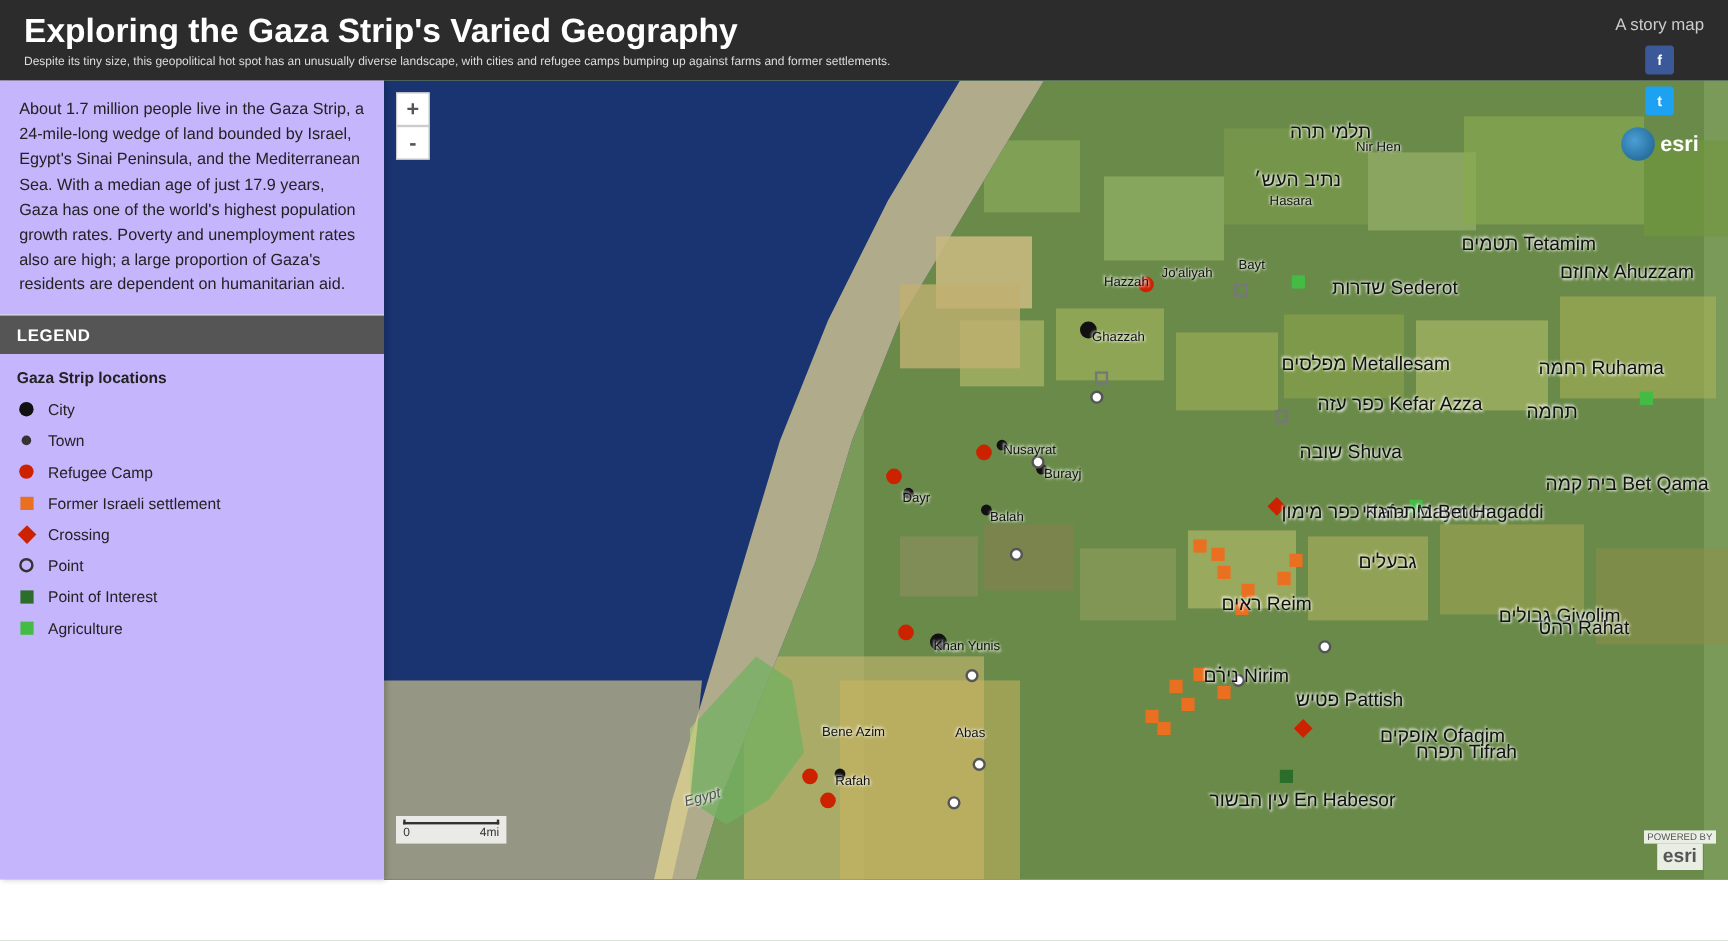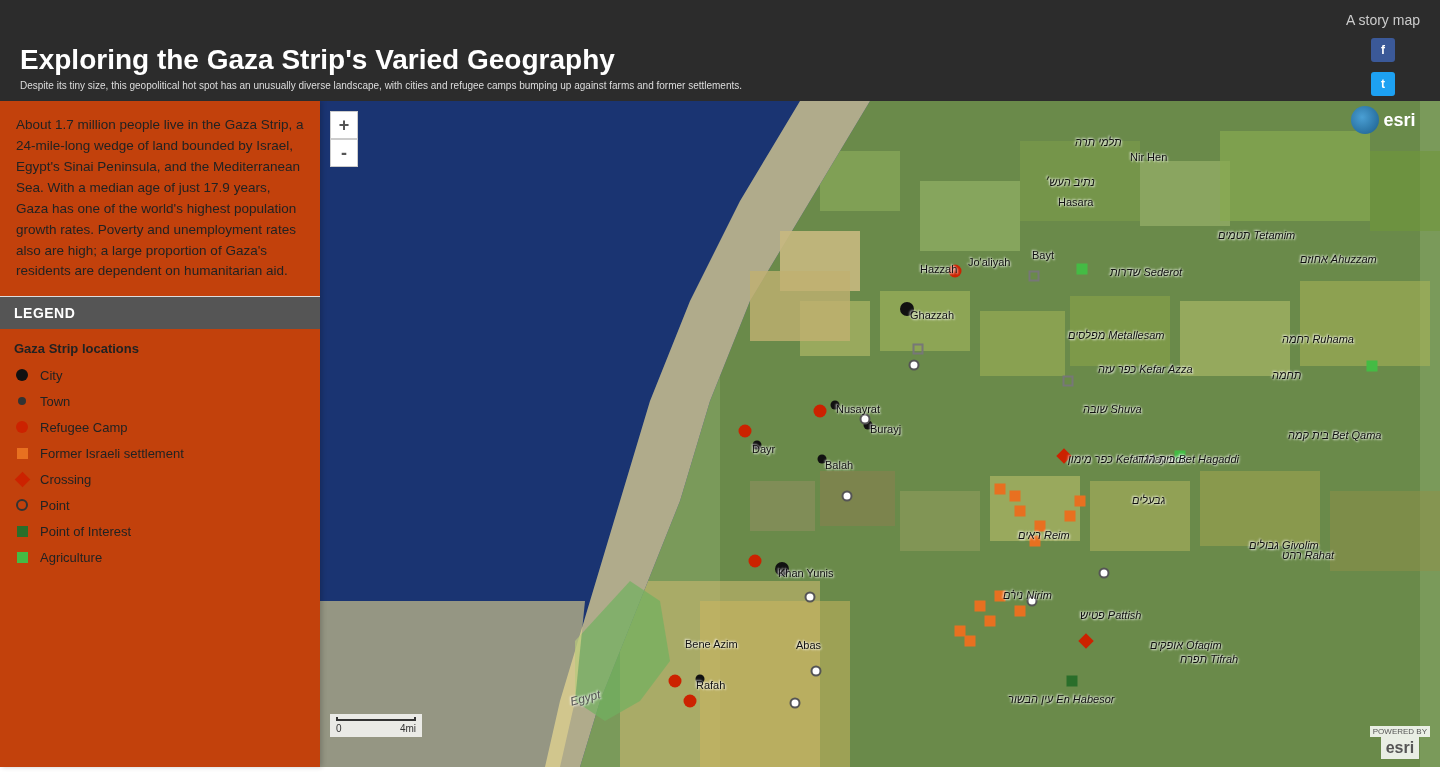--- a/index.html
+++ b/index.html
@@ -10,21 +10,20 @@
       background: #2c2c2c;
       color: white;
       padding: 10px 20px 10px 20px;
       position: relative;
       z-index: 10;
     }
     #header h1 {
       font-size: 28px;
       font-weight: bold;
       color: white;
-      margin-top: 34px;
     }
     #header p {
       font-size: 10px;
       color: #ddd;
       margin-top: 4px;
       max-width: 900px;
     }
     #header-right {
       position: absolute;
       top: 12px;
@@ -73,21 +72,21 @@
     #main {
       display: flex;
       height: calc(784px - 118px);
       position: relative;
     }
 
     
     #sidebar {
       width: 320px;
       min-width: 320px;
-      background: #c2410c;
+      background: #c4b5fd;
       overflow-y: auto;
       z-index: 5;
       box-shadow: 2px 0 5px rgba(0,0,0,0.2);
     }
 
     #sidebar-text {
       padding: 14px 16px;
       font-size: 13.5px;
       line-height: 1.55;
       color: #222;
@@ -239,22 +238,21 @@
     .map-label {
       position: absolute;
       font-size: 11px;
       color: #111;
       font-weight: 500;
       white-space: nowrap;
       text-shadow: 1px 1px 2px rgba(255,255,255,0.9), -1px -1px 2px rgba(255,255,255,0.9);
       pointer-events: none;
     }
     .map-label-heb {
-      font-size: 11px;
-      font-style: italic;
+      font-size: 16px;
     }
 
     
     .map-dot {
       position: absolute;
       border-radius: 50%;
       transform: translate(-50%, -50%);
       pointer-events: none;
     }
     .dot-black { background: #111; }

